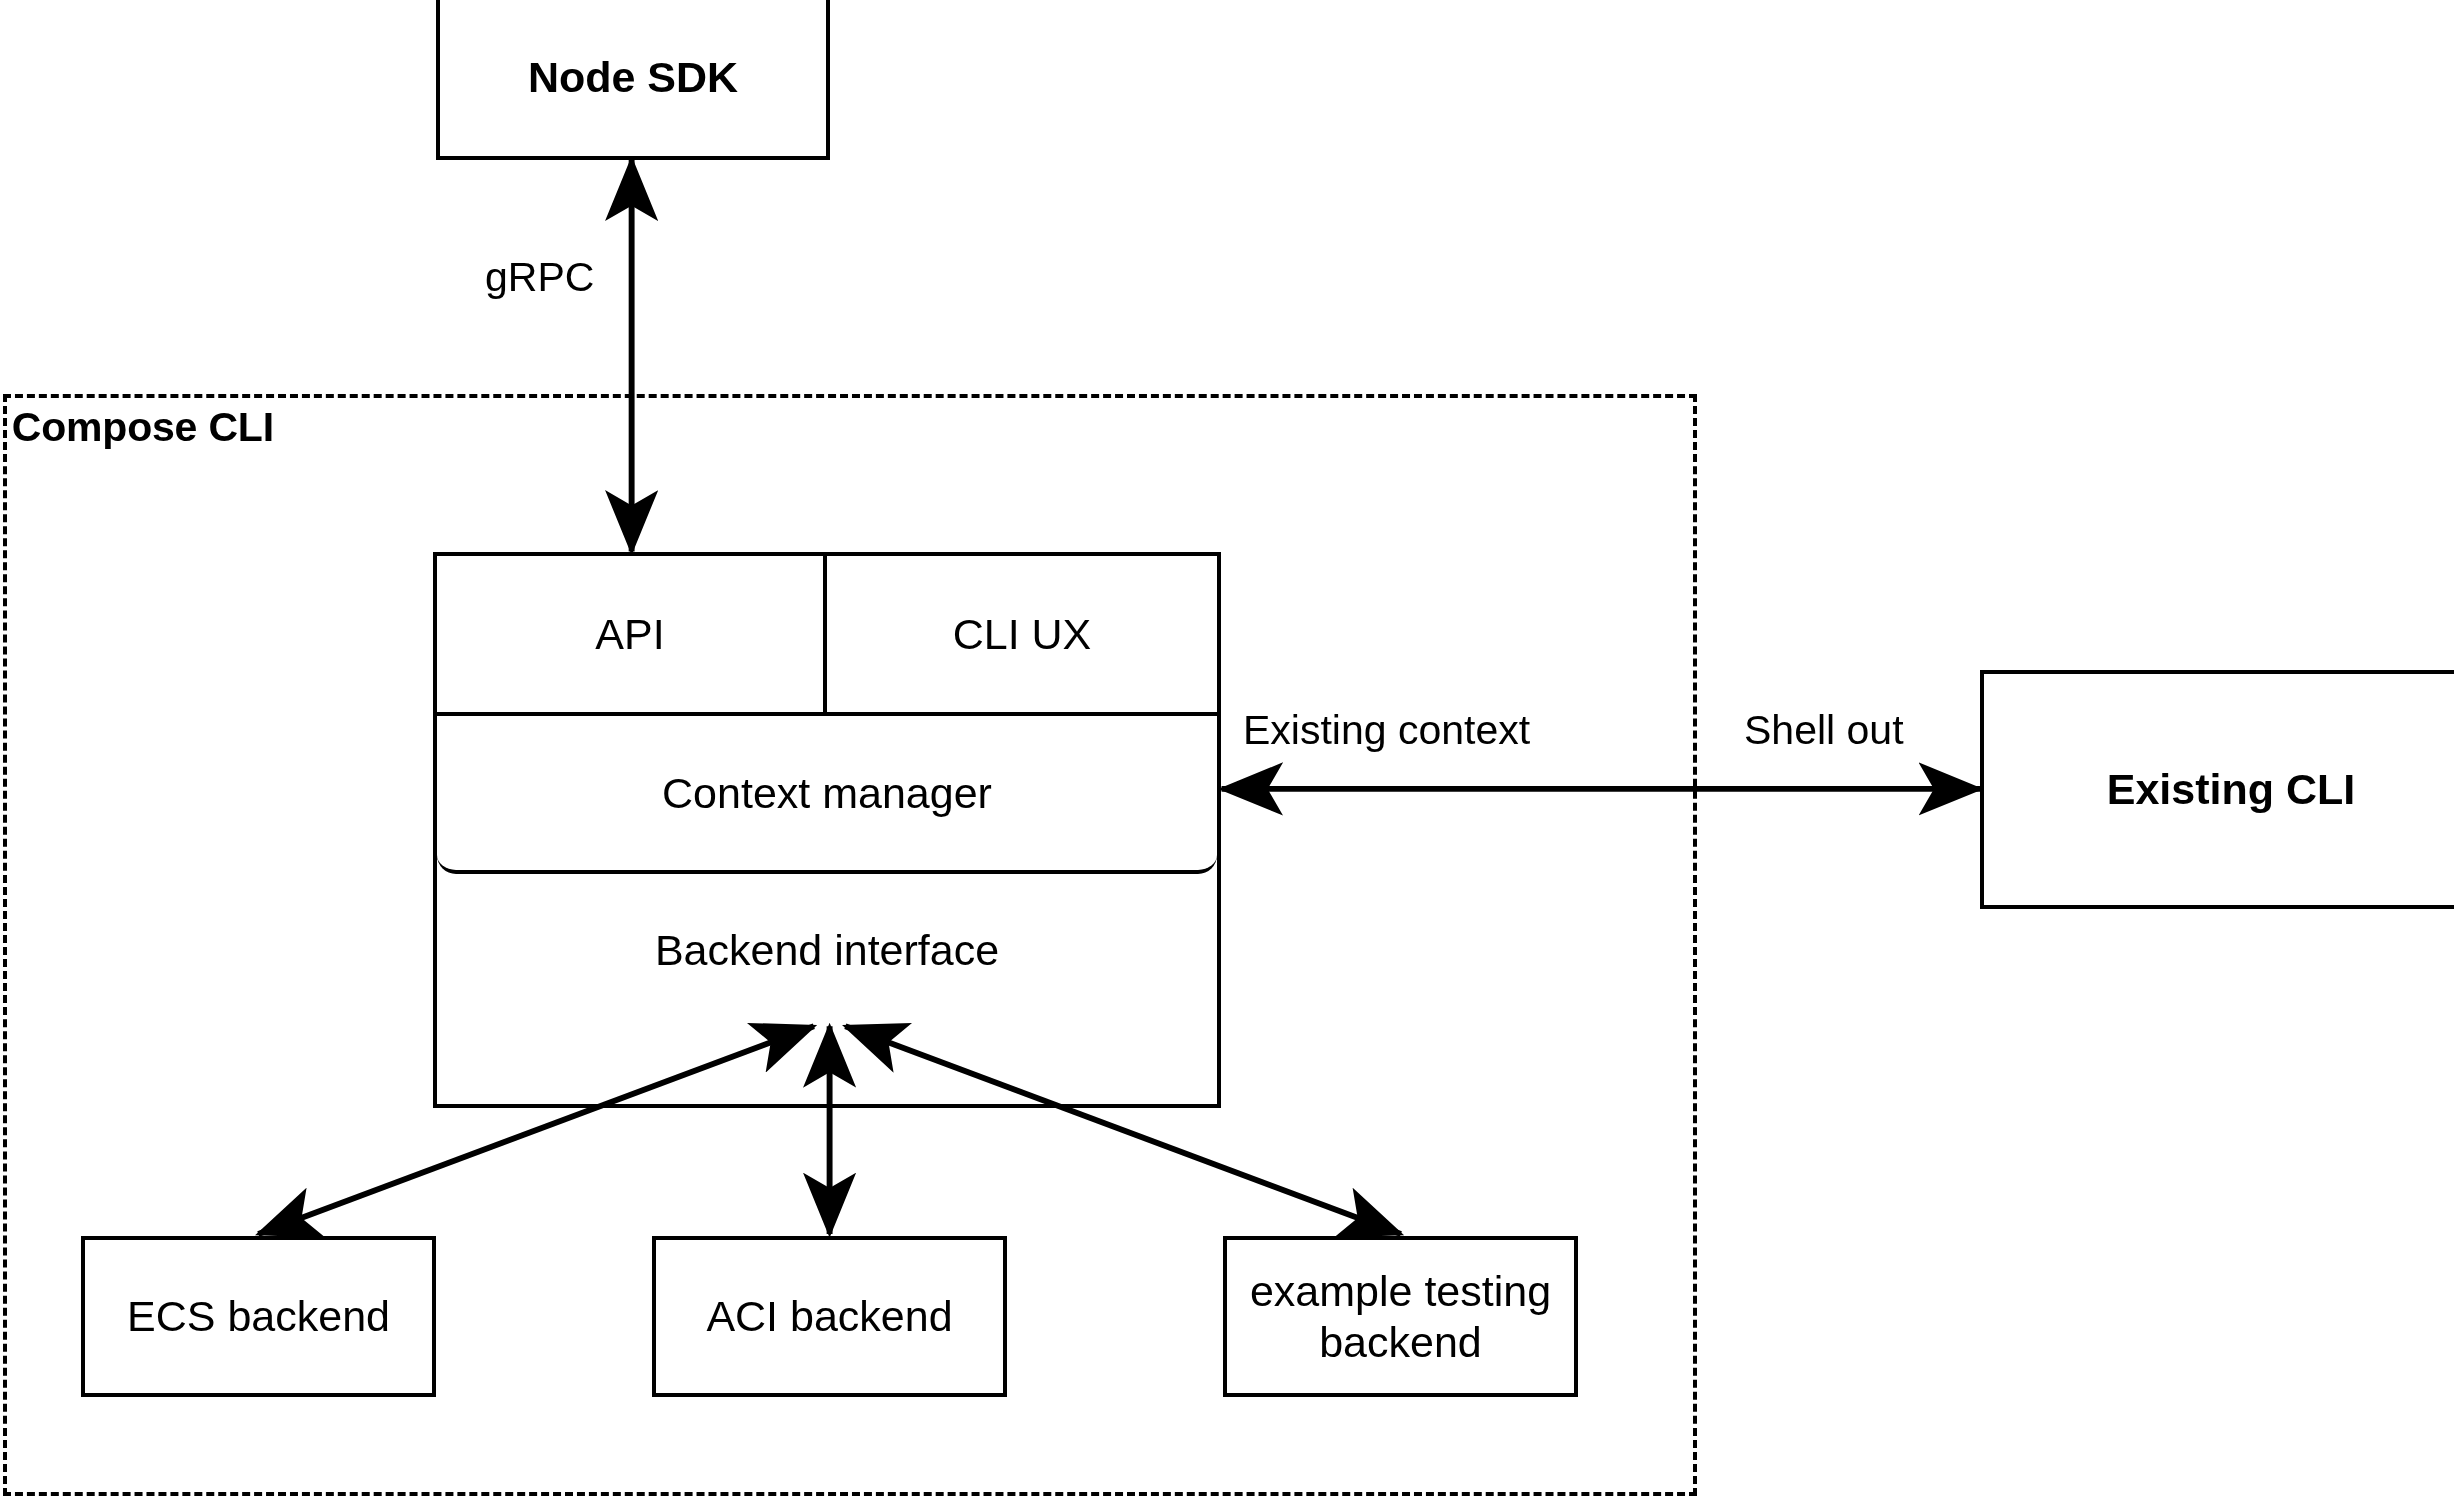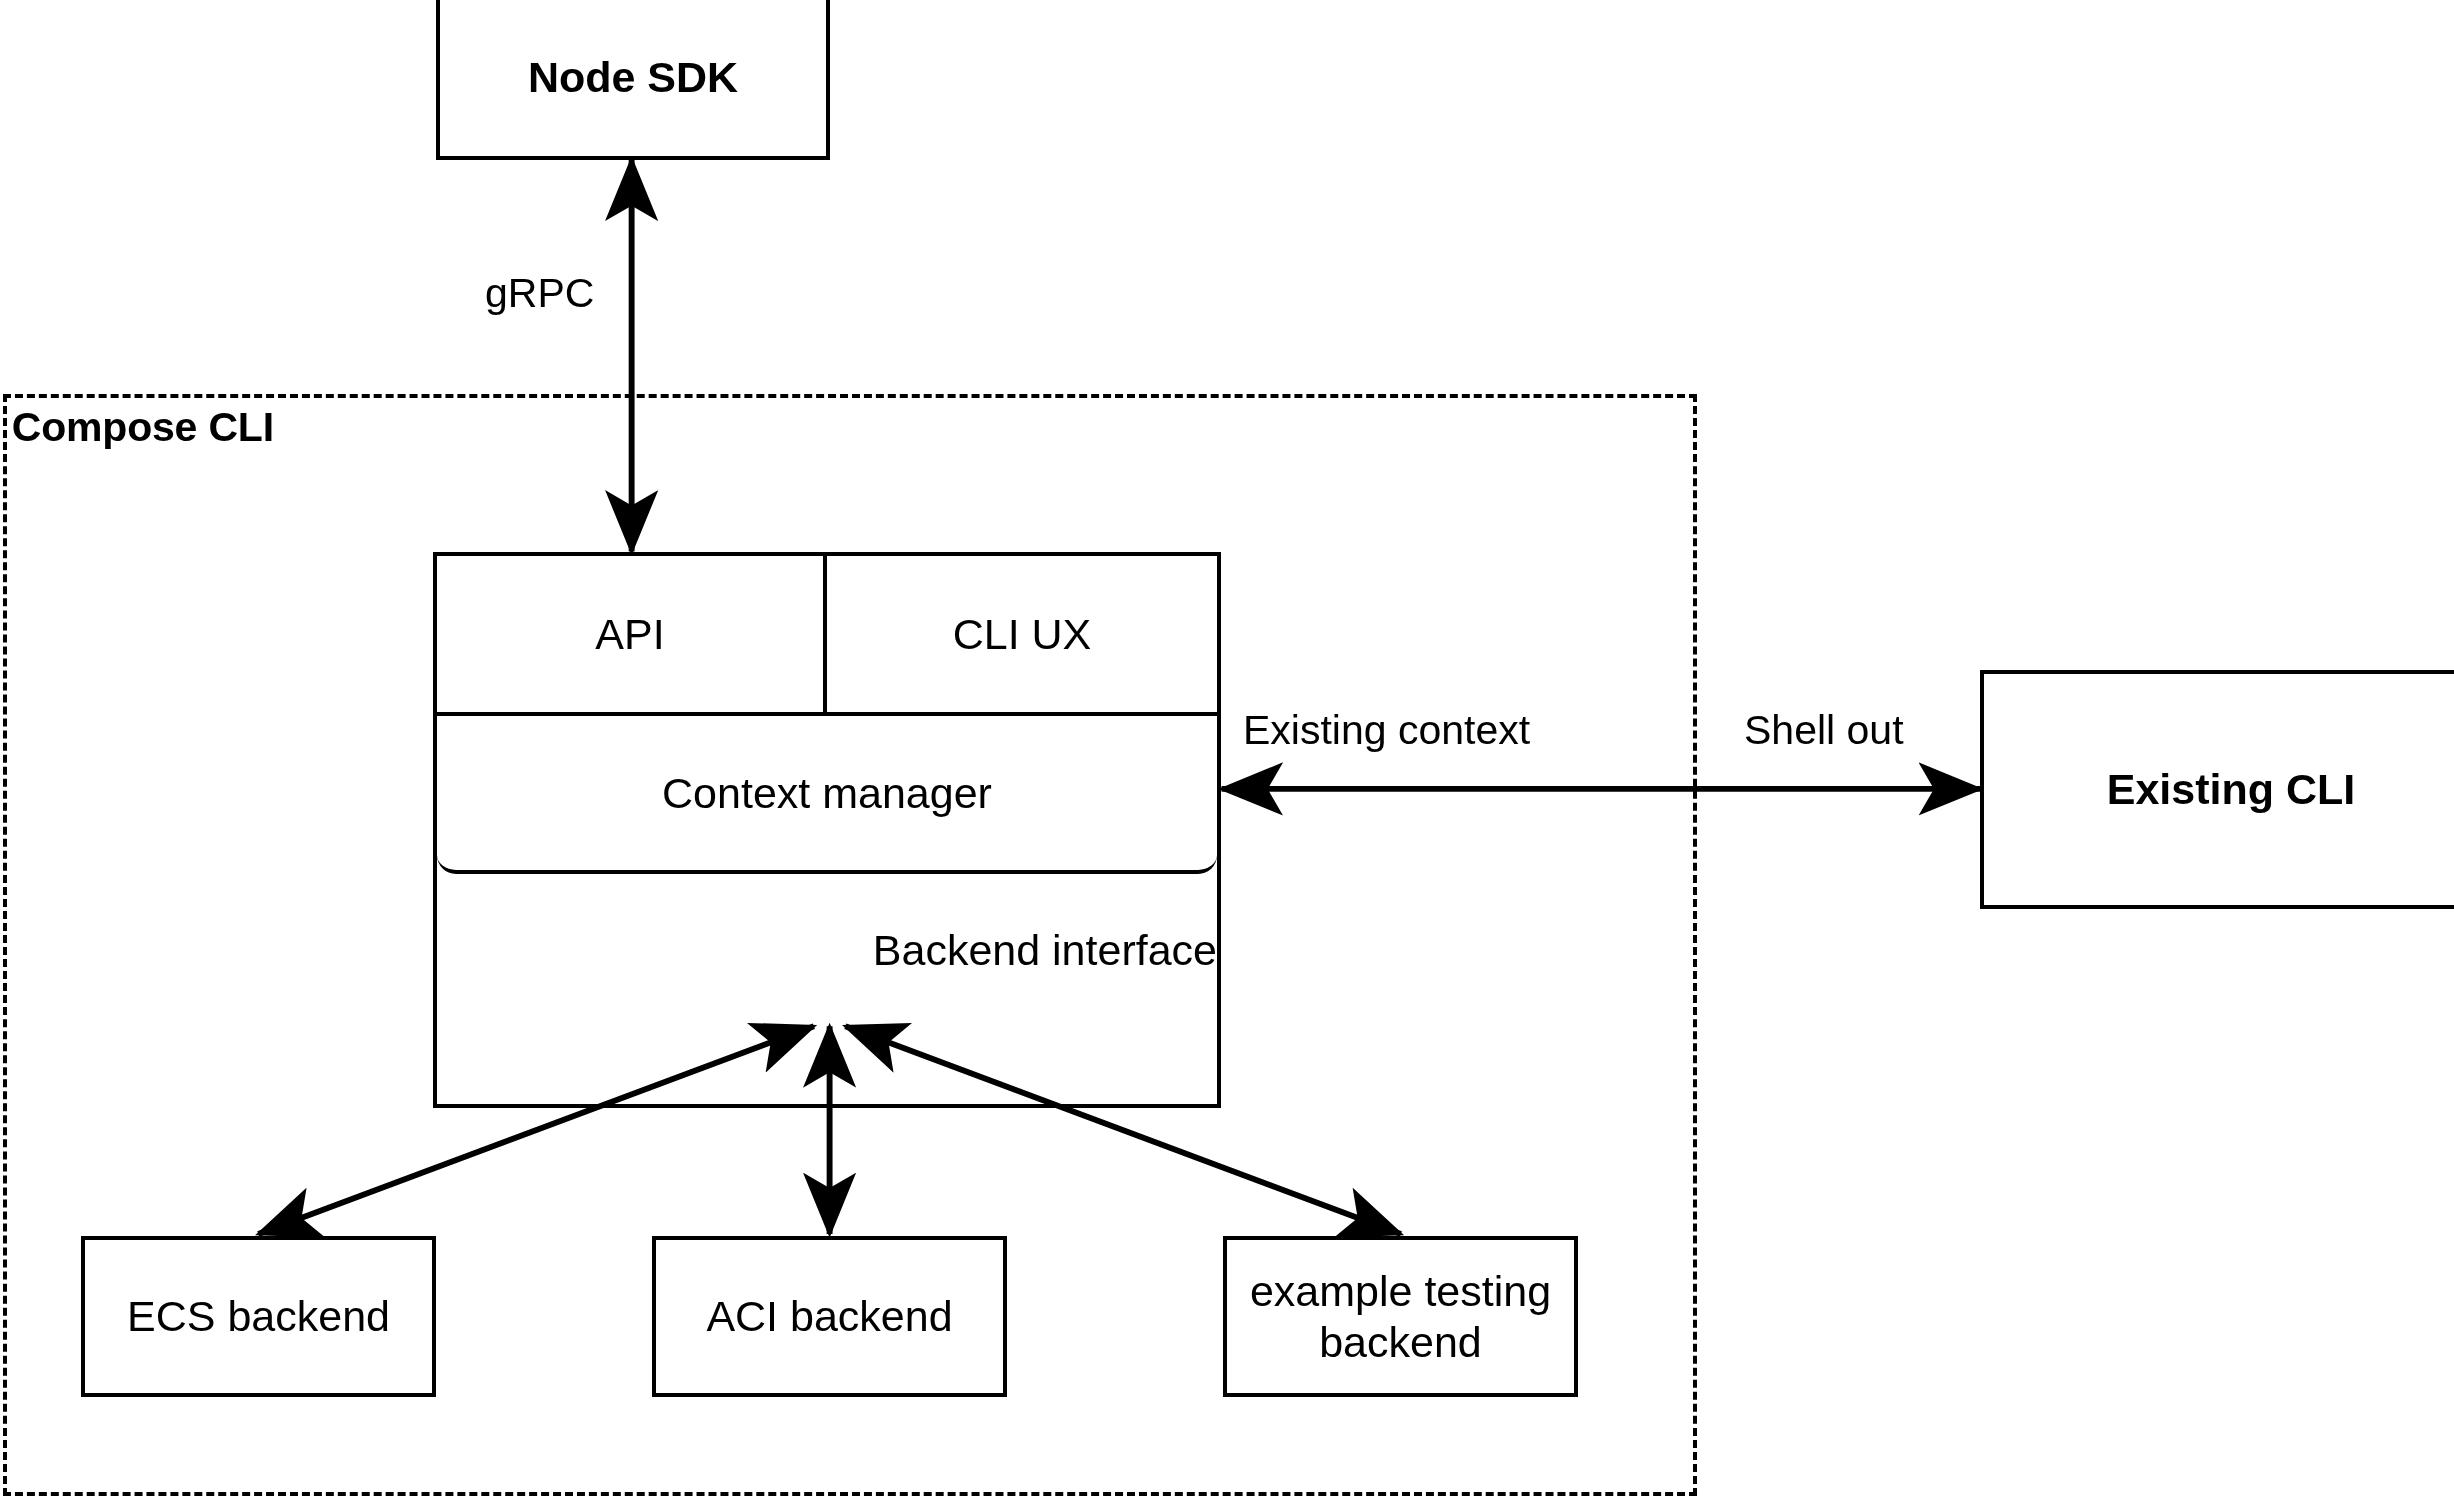--- a/index.html
+++ b/index.html
@@ -92,21 +92,20 @@
   }
   #core-row-mid {
     top: 160px;
     height: 158px;
     border-bottom: 4.9px solid #000000;
     border-radius: 19px;
   }
   #core-row-bottom {
     top: 317px;
     height: 154px;
-    justify-content: flex-end;
   }
   .core-half {
     flex: 1 1 50%;
     height: 100%;
     display: flex;
     align-items: center;
     justify-content: center;
     box-sizing: border-box;
   }
   #core-api { border-right: 4.9px solid #000000; }
@@ -129,21 +128,21 @@
   #ecs-backend { left: 81px; width: 355px; }
   #aci-backend { left: 652px; width: 355px; }
   #example-backend { left: 1223px; width: 355px; }
 
   
   .edge-label {
     position: absolute;
     font-size: 41px;
     white-space: nowrap;
   }
-  #grpc-label { left: 485px; top: 254px; margin-top: 16px; }
+  #grpc-label { left: 485px; top: 254px; }
   #existing-context-label { left: 1243px; top: 707px; }
   #shell-out-label { left: 1744px; top: 707px; }
 
   svg.arrows {
     position: absolute;
     left: 0;
     top: 0;
     width: 2455px;
     height: 1501px;
     pointer-events: none;

